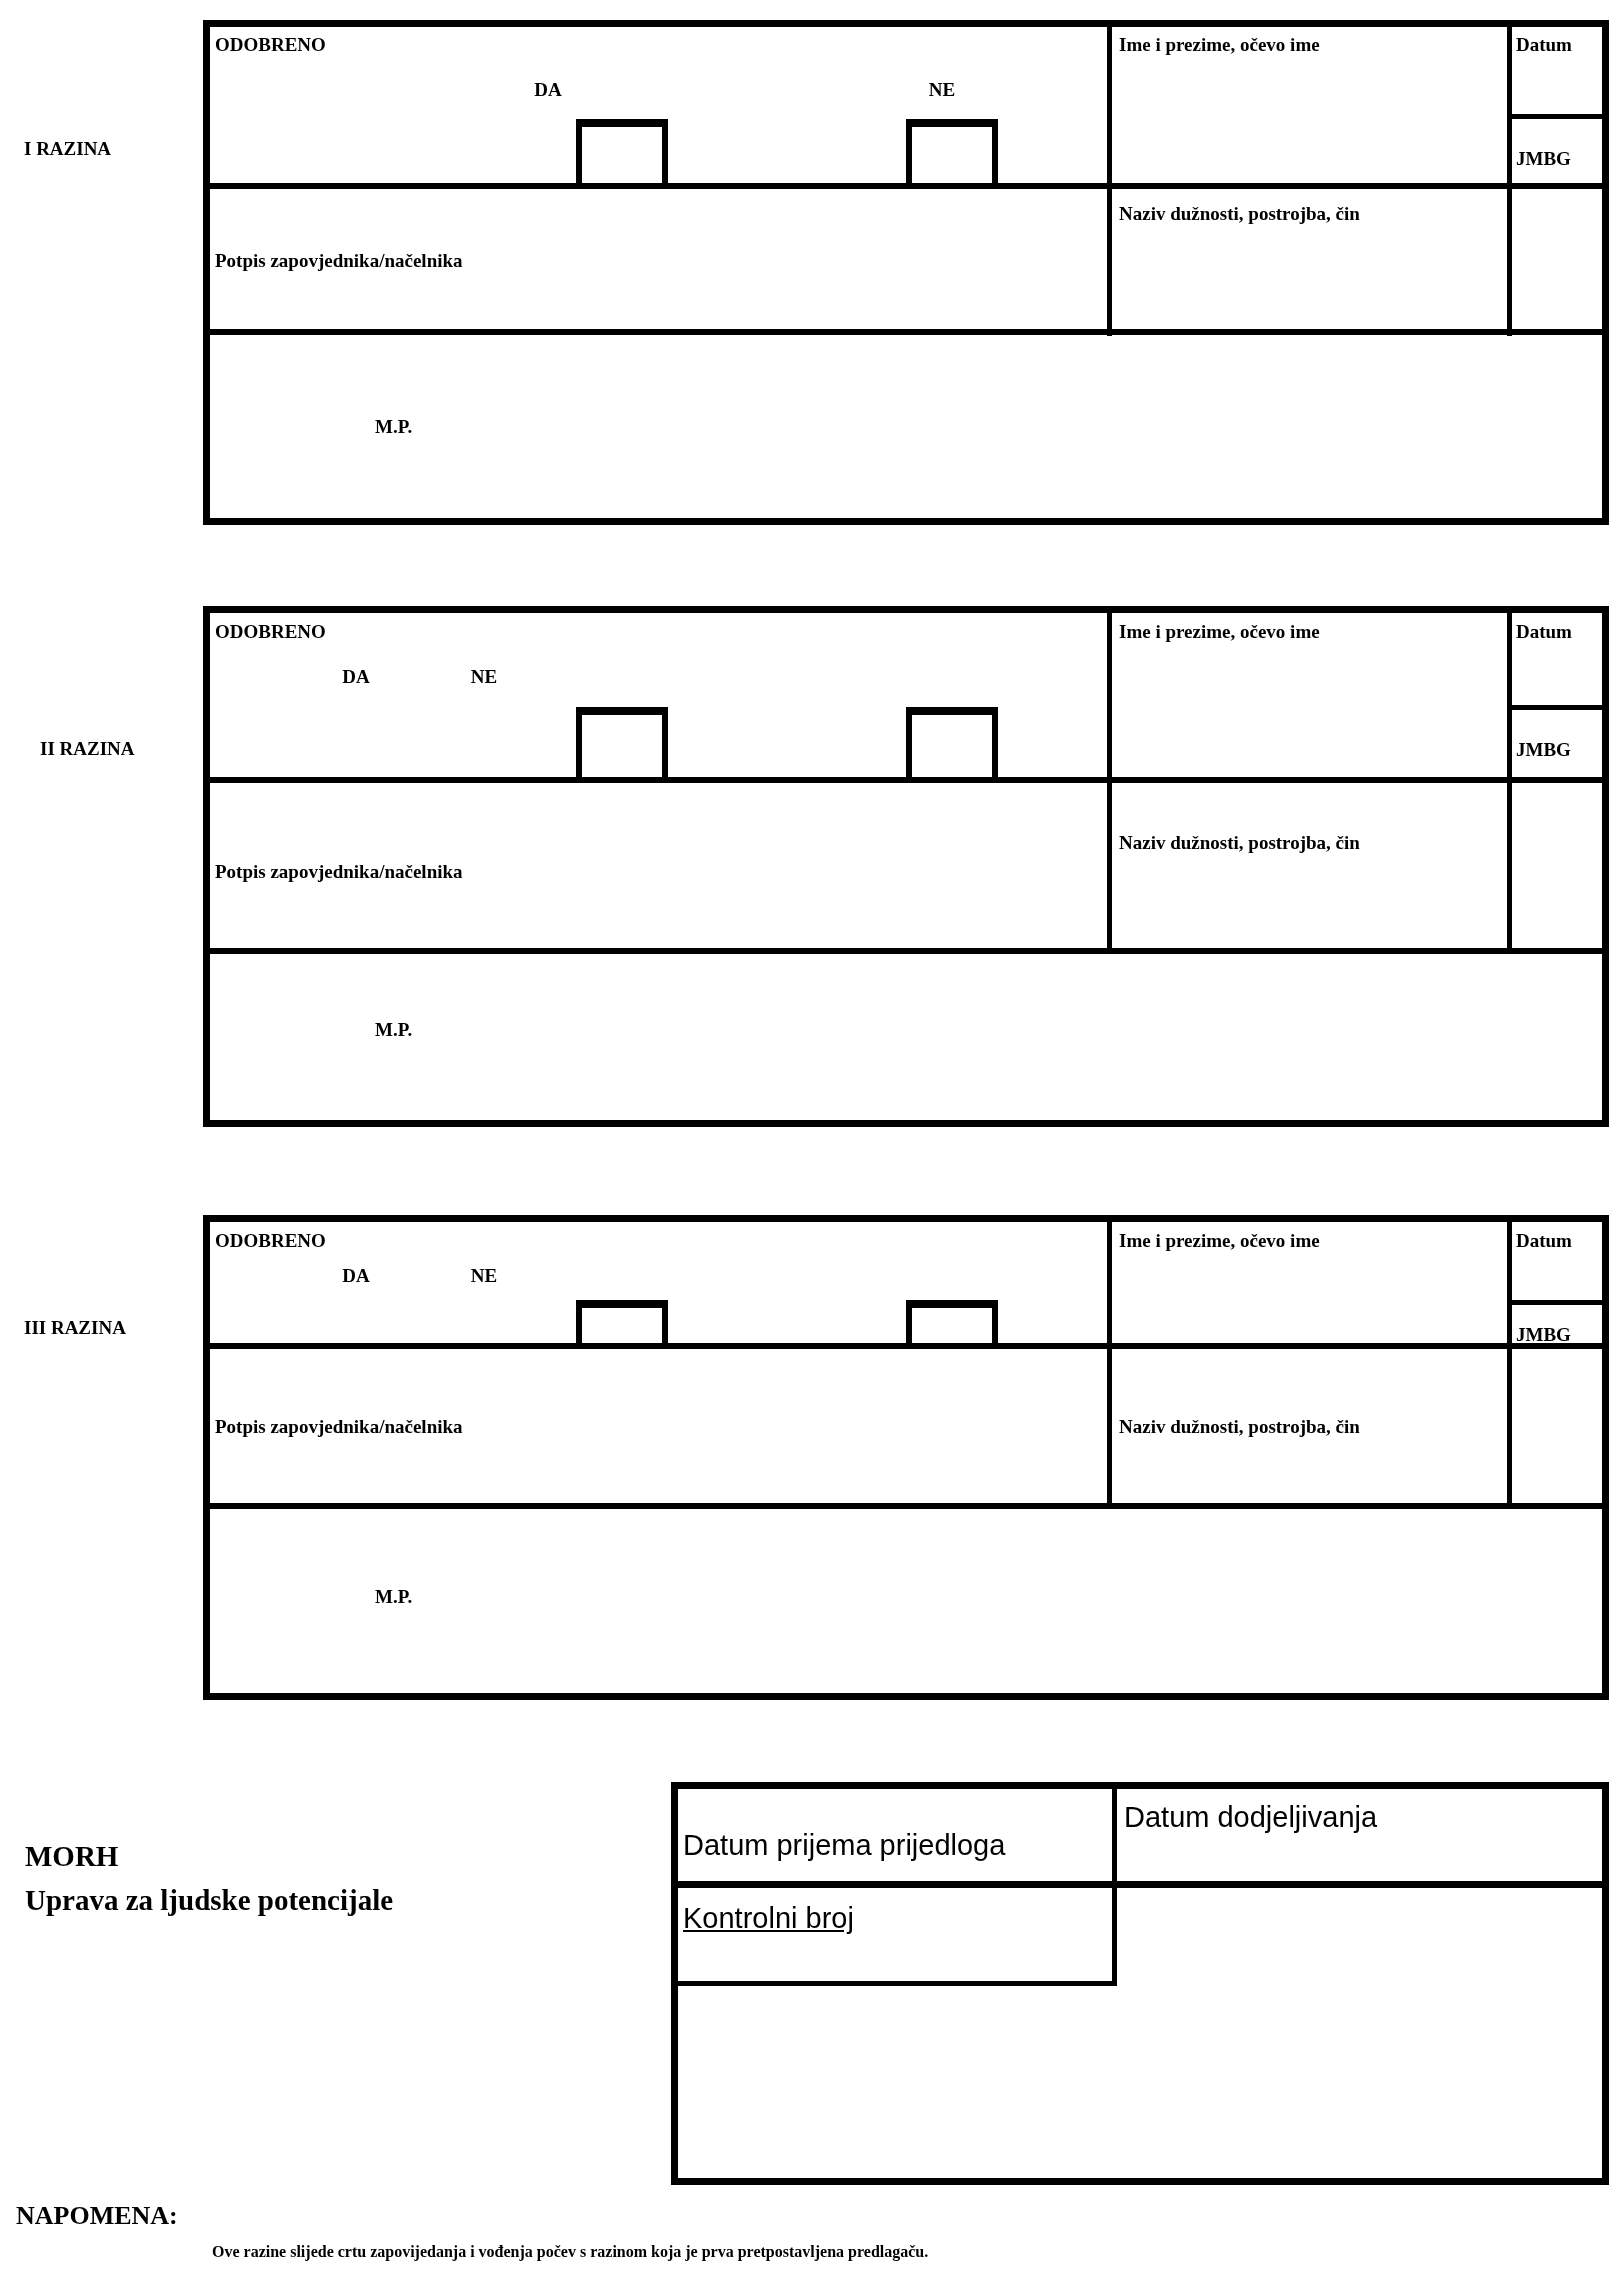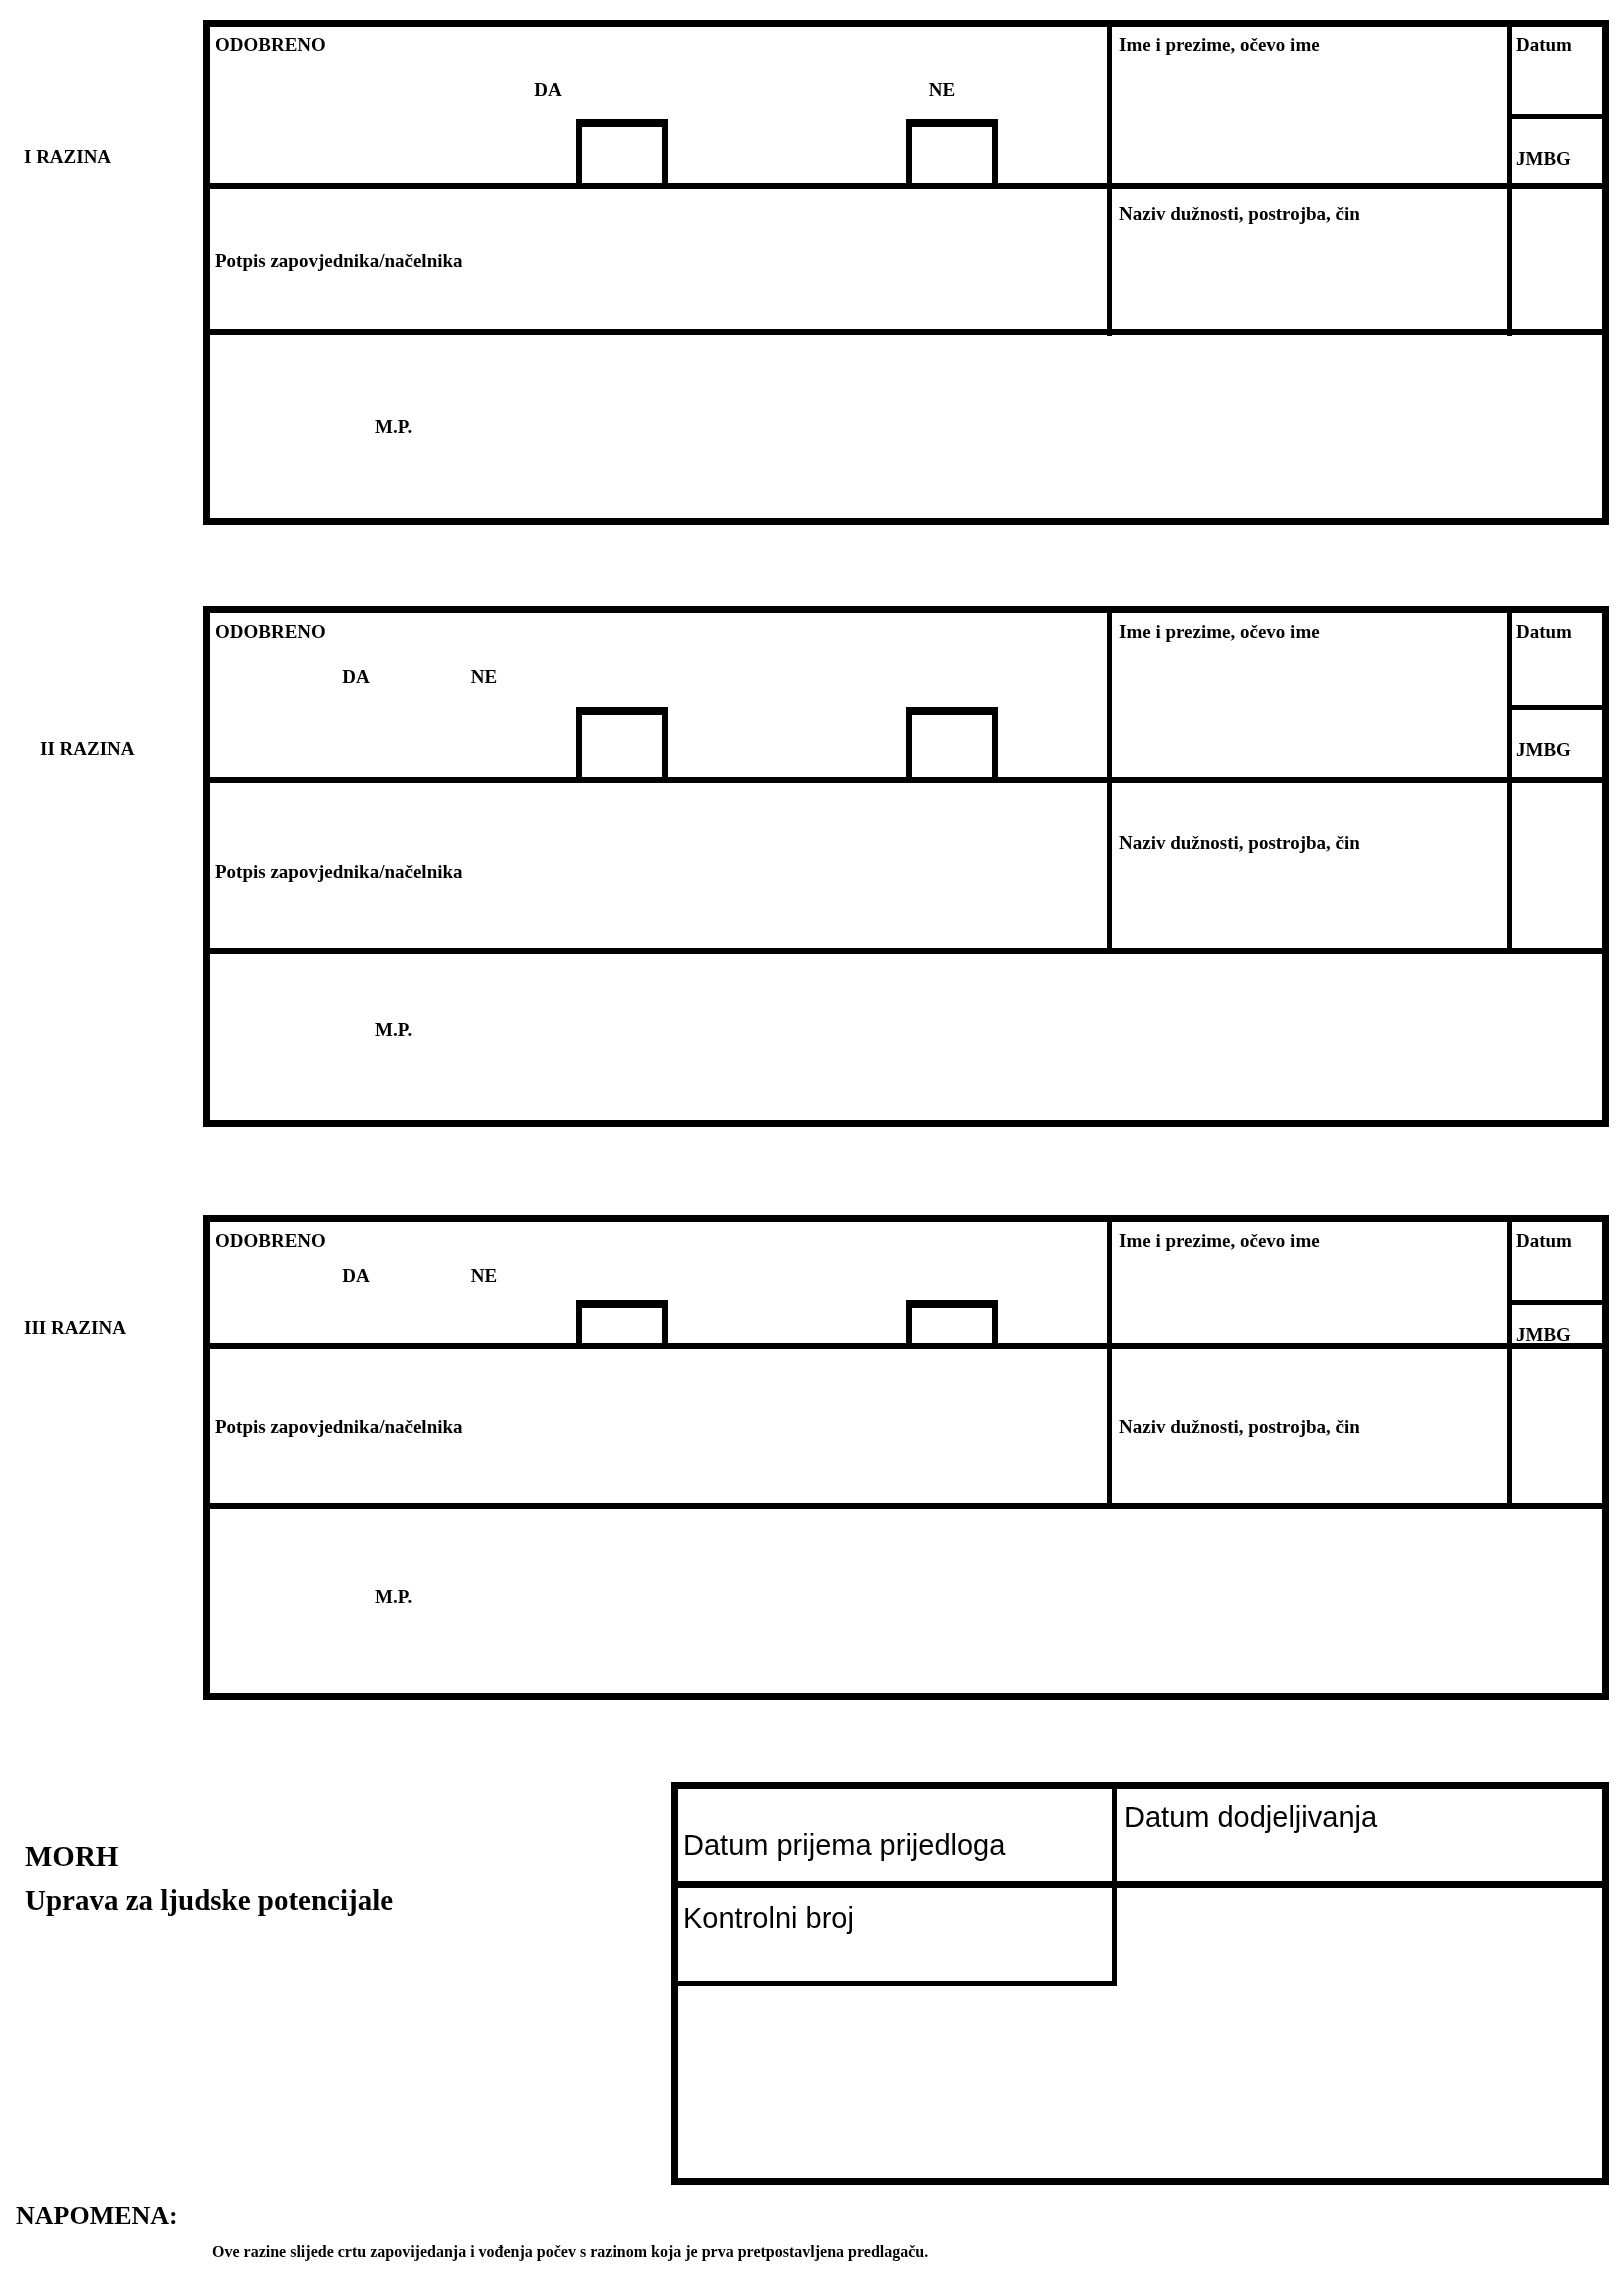--- a/index.html
+++ b/index.html
@@ -49,21 +49,21 @@
     border-bottom: none;
     background: #fff;
   }
   .center-x { transform: translateX(-50%); }
 </style>
 </head>
 <body>
 
 <div class="page">
 
-  <div class="abs lbl" style="left:24px; top:139px;margin-top:8px;">I RAZINA</div>
+  <div class="abs lbl" style="left:24px; top:139px;">I RAZINA</div>
 
   <div class="abs tbl" style="left:203px; top:19.5px; width:1406px; height:505px;"></div>
 
   <div class="abs hline" style="left:203px; top:183px; width:1406px; height:6.2px;"></div>
   <div class="abs hline" style="left:203px; top:329px; width:1406px; height:6.2px;"></div>
   <div class="abs vline" style="left:1107px; top:19.5px; width:5.3px; height:316px;"></div>
   <div class="abs vline" style="left:1507px; top:19.5px; width:5.3px; height:316px;"></div>
   <div class="abs hline" style="left:1507px; top:114px; width:102px; height:5.3px;"></div>
 
   <div class="abs lbl" style="left:215px; top:35px;">ODOBRENO</div>
@@ -120,19 +120,19 @@
 
   <div class="abs lbl big" style="left:25px; top:1841px;">MORH</div>
   <div class="abs lbl big" style="left:25px; top:1885px;">Uprava za ljudske potencijale</div>
 
   <div class="abs tbl" style="left:671px; top:1782px; width:938px; height:403px;"></div>
   <div class="abs hline" style="left:671px; top:1881px; width:938px; height:7px;"></div>
   <div class="abs vline" style="left:1112px; top:1782px; width:5.3px; height:204px;"></div>
   <div class="abs hline" style="left:671px; top:1981px; width:446px; height:5.3px;"></div>
   <div class="abs sans-lbl" style="left:683px; top:1802px;margin-top:28px;">Datum prijema prijedloga</div>
   <div class="abs sans-lbl" style="left:1124px; top:1802px;">Datum dodjeljivanja</div>
-  <div class="abs sans-lbl" style="left:683px; top:1903px;">Kontrolni broj</div>
+  <div class="abs sans-lbl" style="left:683px; top:1903px;text-decoration:underline;">Kontrolni broj</div>
 
   <div class="abs lbl" style="left:16px; top:2202px; font-size:26px;">NAPOMENA:</div>
   <div class="abs lbl" style="left:212px; top:2243px; font-size:16px;">Ove razine slijede crtu zapovijedanja i vođenja počev s razinom koja je prva pretpostavljena predlagaču.</div>
 
 </div>
 
 
 </body></html>

